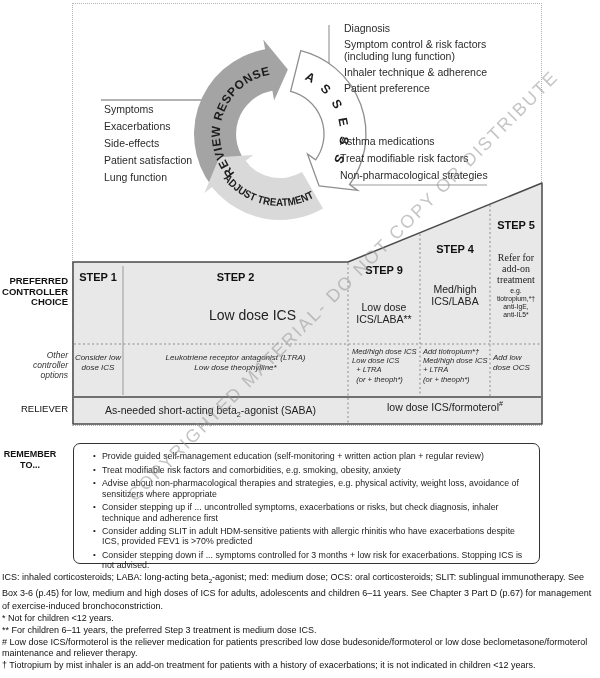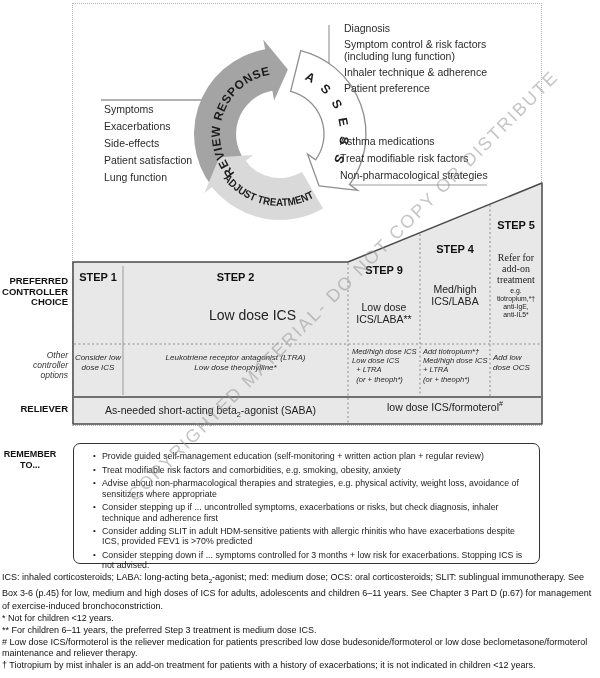--- a/index.html
+++ b/index.html
@@ -26,21 +26,21 @@
   .review-list .li{margin-bottom:5.5px;}
   .assess-list{left:344px;top:23px;}
   .assess-list .li{margin-bottom:4.5px;}
   .adjust-list{left:340px;top:136px;}
   .adjust-list .li{margin-bottom:5.5px;}
 
   
   .rowlab{left:2px;width:66px;text-align:right;z-index:10;}
   .preferred-lab{top:276px;font-size:9.5px;font-weight:bold;line-height:10.5px;color:#111;}
   .other-lab{top:350px;font-size:8.5px;font-style:italic;line-height:10px;color:#333;}
-  .reliever-lab{top:403px;font-size:9.5px;font-weight:bold;color:#111;}
+  .reliever-lab{top:403px;font-size:9.5px;font-weight:normal;color:#111;}
   .remember-lab{left:2px;width:56px;top:449px;text-align:center;font-size:9px;font-weight:bold;line-height:11px;color:#111;}
 
   
   .step-title{font-weight:bold;font-size:11px;color:#111;text-align:center;z-index:10;}
   .t1{left:73px;top:271px;width:50px;}
   .t2{left:123px;top:271px;width:225px;}
   .t3{left:348px;top:264px;width:72px;}
   .t4{left:420px;top:243px;width:70px;}
   .t5{left:490px;top:219px;width:52px;}
   .s2-pref{left:140px;top:307px;width:225px;text-align:center;font-size:14px;color:#222;z-index:10;}

